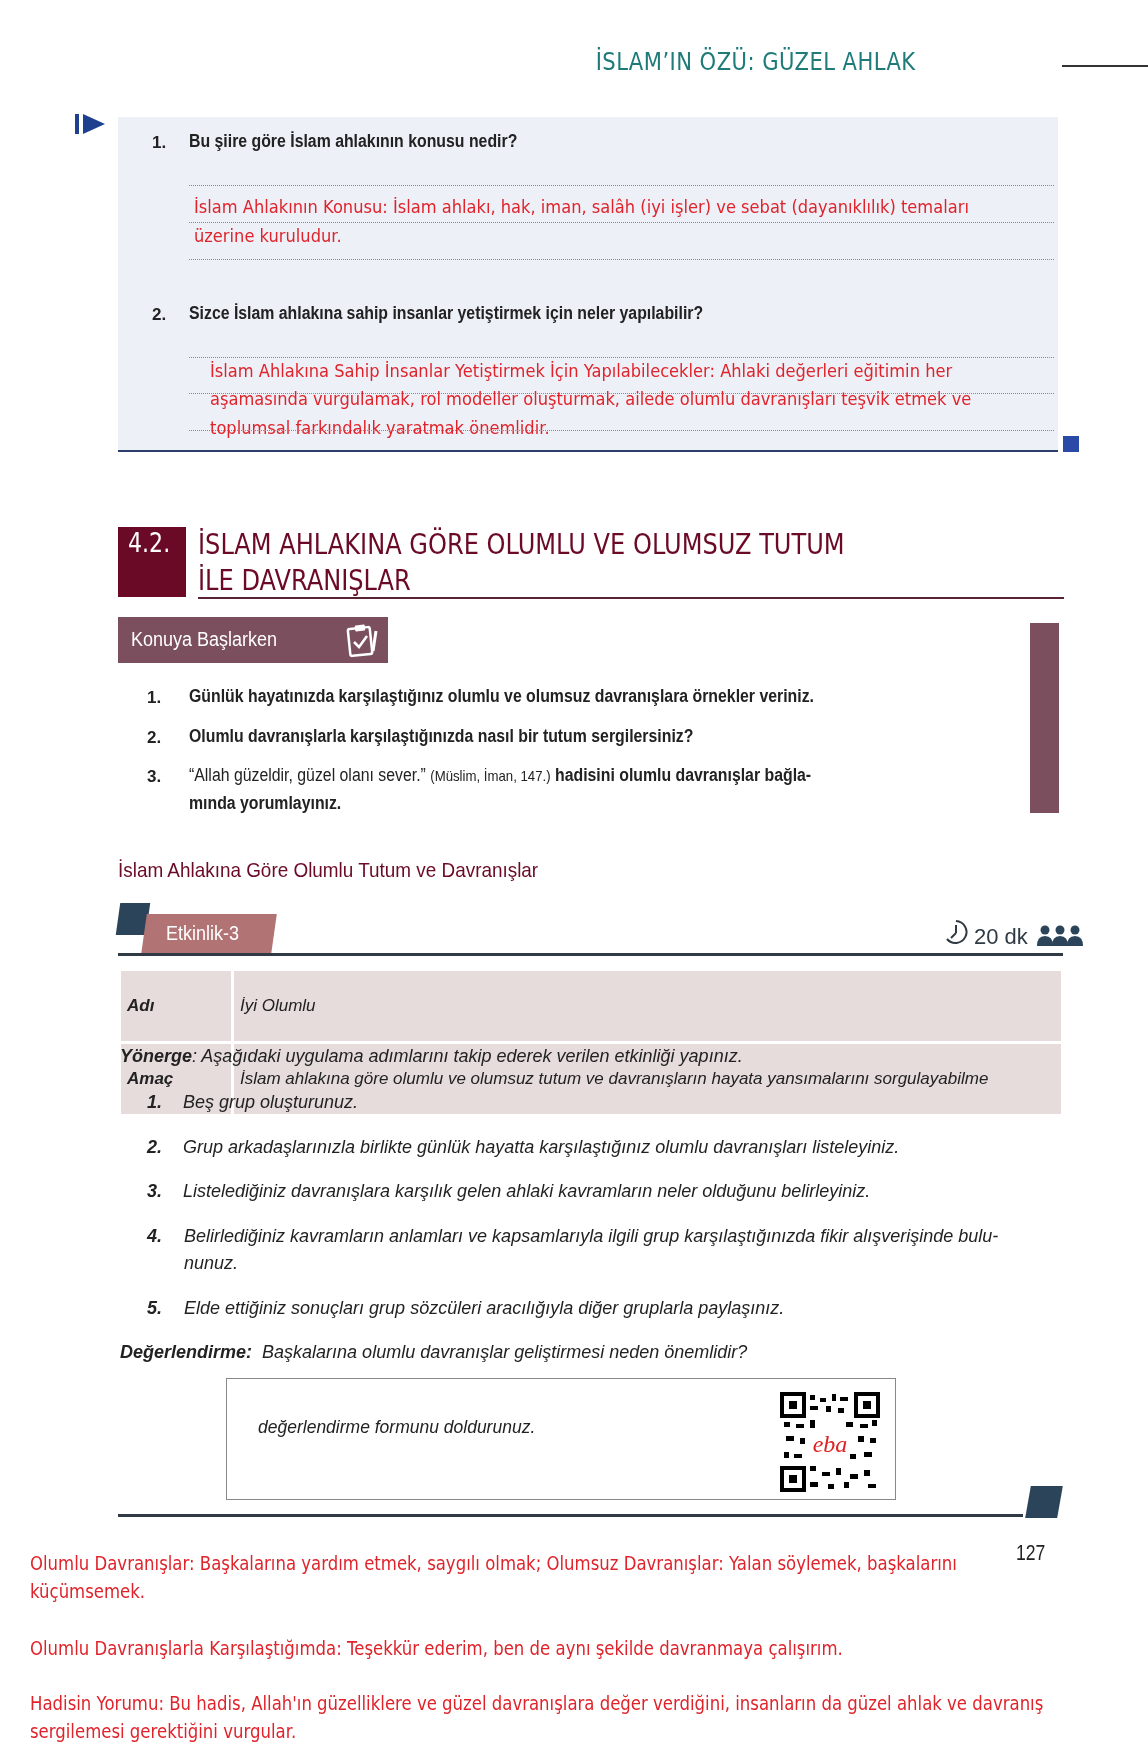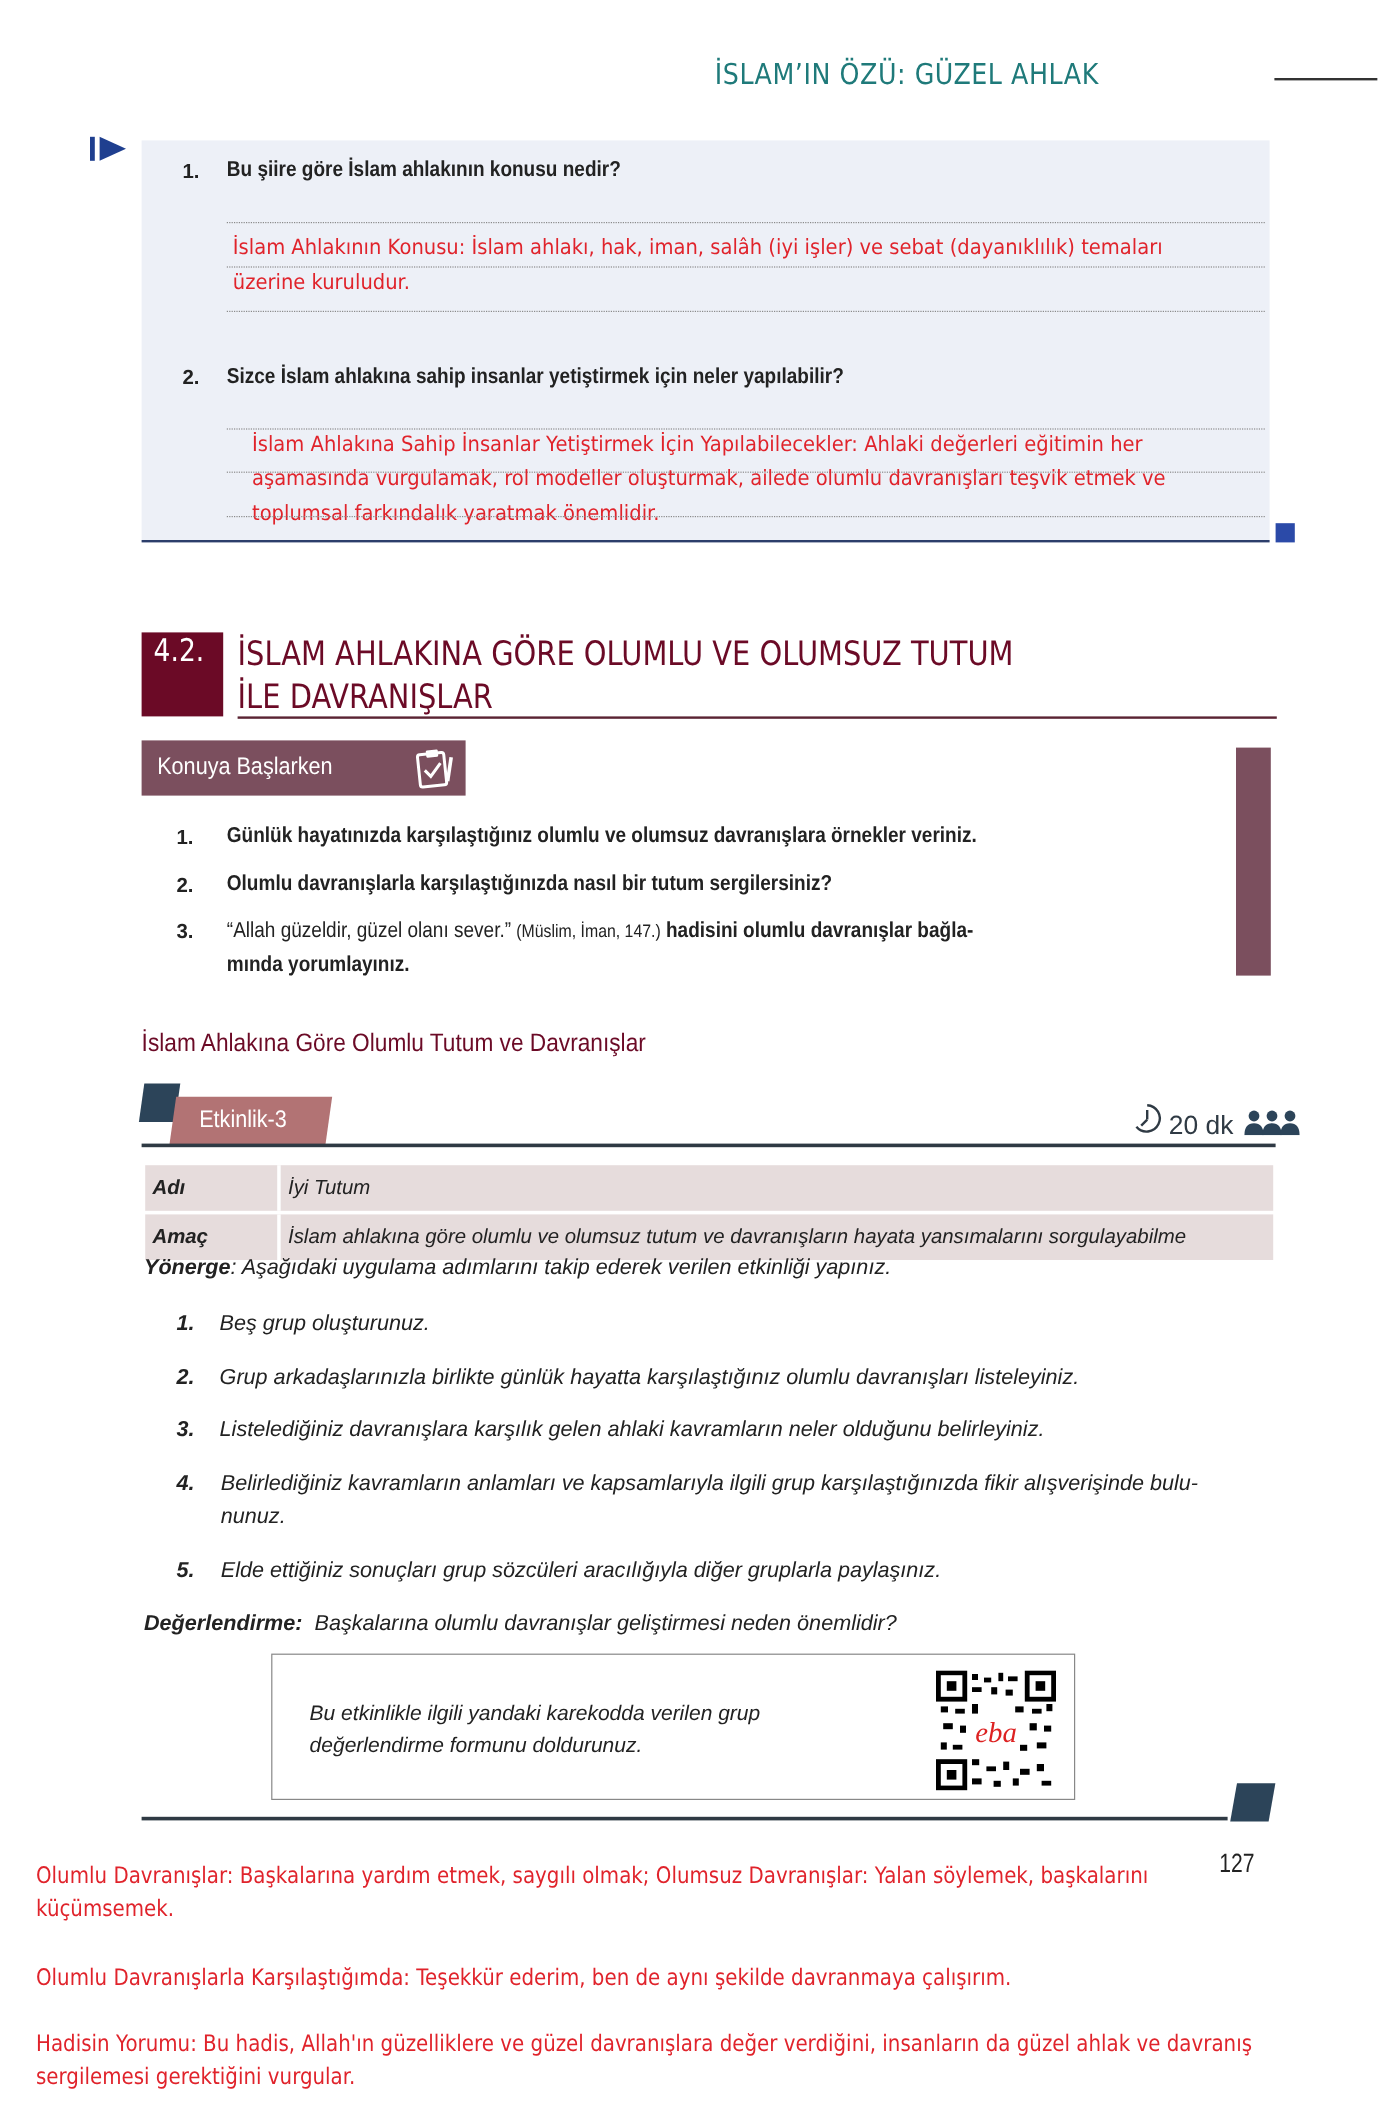--- a/index.html
+++ b/index.html
@@ -32,21 +32,21 @@
   .sub-head { left:118px; top:858px; font-size:21px; color:#6b0a26; transform:scaleX(0.9); transform-origin:left top; white-space:nowrap; }
 
   .etk-dark { left:118px; top:903px; width:30px; height:32px; background:#2c4459; transform:skewX(-8deg); }
   .etk-tab { left:144px; top:914px; width:130px; height:40px; background:#b27374; transform:skewX(-8deg); }
   .etk-label { left:166px; top:922px; font-size:20px; color:#fff; transform:scaleX(0.9); transform-origin:left top; white-space:nowrap; }
   .etk-line { left:118px; top:953px; width:945px; height:3px; background:#2f3a44; }
   .etk-meta { left:942px; top:918px; display:flex; align-items:flex-end; gap:8px; }
   .etk-time { font-size:22px; color:#2f3a44; margin-left:-4px; }
 
   .tbl { left:121px; top:968px; width:940px; border-collapse:separate; border-spacing:0 3px; }
-  .tbl td { background:#e6dcdc; height:38px; padding:0 6px; font-style:italic; font-size:17px; color:#222; }
+  .tbl td { background:#e6dcdc; height:38px; padding:16px 6px; font-style:italic; font-size:17px; color:#222; }
   .tbl td.k { width:98px; font-weight:bold; border-right:3px solid #fff; }
   .tbl td.v { transform-origin:left center; }
 
   .yon { left:120px; top:1046px; font-size:18px; font-style:italic; color:#222; white-space:nowrap; }
   .yon b { font-style:italic; }
   .step-n { font-size:18px; font-weight:bold; font-style:italic; color:#222; }
   .step-t { font-size:18px; font-style:italic; color:#222; white-space:nowrap; }
 
   .deg { left:120px; top:1342px; font-size:18px; font-style:italic; white-space:nowrap; color:#222; }
   .qr-box { left:226px; top:1378px; width:668px; height:120px; border:1px solid #888; background:#fff; }
@@ -148,21 +148,21 @@
         <path d="M16 22 Q16 12 24 12 Q32 12 32 22Z" fill="#2c4459"></path>
         <path d="M31 22 Q31 12 39 12 Q47 12 47 22Z" fill="#2c4459"></path>
       </svg>
   </span>
 </div>
 
 <table class="abs tbl">
   <tbody>
       <tr>
     <td class="k">Adı</td>
-    <td class="v">İyi Tutum</td>
+    <td class="v">İyi Olumlu</td>
   </tr>
   <tr>
     <td class="k">Amaç</td>
     <td class="v">İslam ahlakına göre olumlu ve olumsuz tutum ve davranışların hayata yansımalarını sorgulayabilme</td>
   </tr>
 </tbody>
   </table>
 
 <div class="abs yon"><b>Yönerge</b><span>: Aşağıdaki uygulama adımlarını takip ederek verilen etkinliği yapınız.</span></div>
 
@@ -175,21 +175,20 @@
 <div class="abs step-n" style="left:147px;top:1226px;">4.</div>
 <div class="abs step-t" style="left:184px;top:1226px;">Belirlediğiniz kavramların anlamları ve kapsamlarıyla ilgili grup karşılaştığınızda fikir alışverişinde bulu-</div>
 <div class="abs step-t" style="left:184px;top:1253px;">nunuz.</div>
 <div class="abs step-n" style="left:147px;top:1298px;">5.</div>
 <div class="abs step-t" style="left:184px;top:1298px;">Elde ettiğiniz sonuçları grup sözcüleri aracılığıyla diğer gruplarla paylaşınız.</div>
 
 <div class="abs deg"><b>Değerlendirme:</b>&nbsp;&nbsp;<span>Başkalarına olumlu davranışlar geliştirmesi neden önemlidir?</span></div>
 
 <div class="abs qr-box"></div>
 <div class="abs qr-text">
-  <div>Bu etkinlikle ilgili yandaki karekodda verilen grup</div>
   <div>değerlendirme formunu doldurunuz.</div>
 </div>
 <div class="abs qr-img">
   <svg width="100" height="100" viewBox="0 0 100 100">
     <rect width="100" height="100" fill="#fff"></rect>
     <rect x="2" y="2" width="22" height="22" fill="none" stroke="#000" stroke-width="4"></rect>
       <rect x="9" y="9" width="8" height="8" fill="#000"></rect>
     <rect x="76" y="2" width="22" height="22" fill="none" stroke="#000" stroke-width="4"></rect>
       <rect x="83" y="9" width="8" height="8" fill="#000"></rect>
     <rect x="2" y="76" width="22" height="22" fill="none" stroke="#000" stroke-width="4"></rect>

